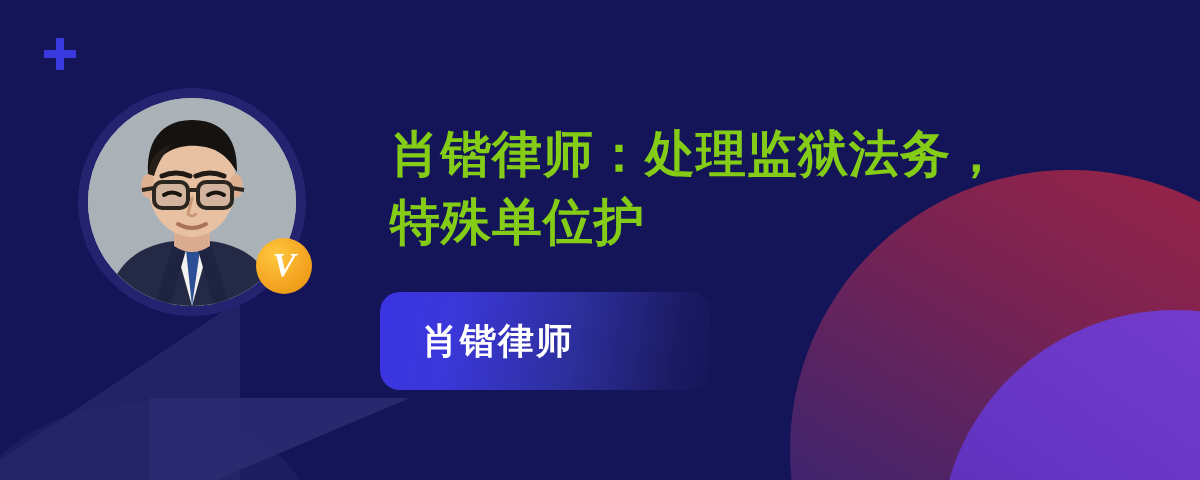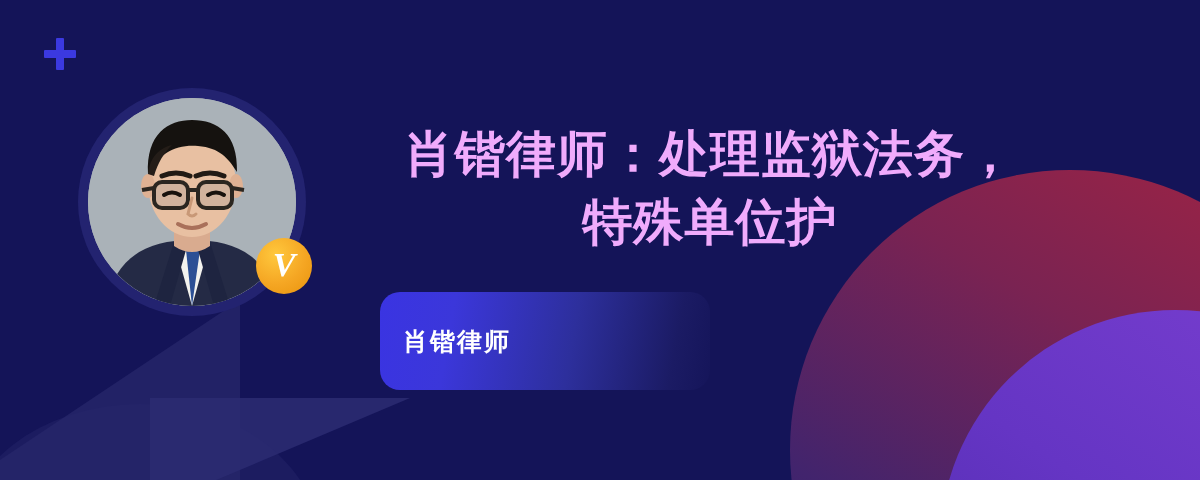--- a/index.html
+++ b/index.html
@@ -97,42 +97,41 @@
     font-family:"Liberation Serif","DejaVu Serif",serif;
     transform:translateY(-1px);
   }
 
   
   .content {
     position:absolute; left:390px; top:120px;
     width:640px;
   }
   .headline {
-    color:#f0abfc;
+    color:#84cc16;
     font-size:50px;
     font-weight:bold;
     line-height:1.36;
     letter-spacing:1px;
     white-space:pre-wrap;
-    text-align:center;
   }
 
   .cta-button {
     position:absolute; left:380px; top:292px;
     width:330px; height:98px;
     border:none;
     border-radius:20px;
     background:linear-gradient(100deg,#3a34e2 0%,#3b37da 22%,#2d2f9c 58%,#1b1b64 88%,#15155a 100%);
     color:#ffffff;
     font-family:"Liberation Sans","DejaVu Sans",sans-serif;
-    font-size:25px;
+    font-size:36px;
     font-weight:bold;
     letter-spacing:2px;
     text-align:left;
-    padding-left:23px;
+    padding-left:42px;
     cursor:pointer;
     display:flex; align-items:center;
   }
 </style>
 </head>
 <body>
 
 <div class="banner">
 
   <div class="deco blob-left"></div>

